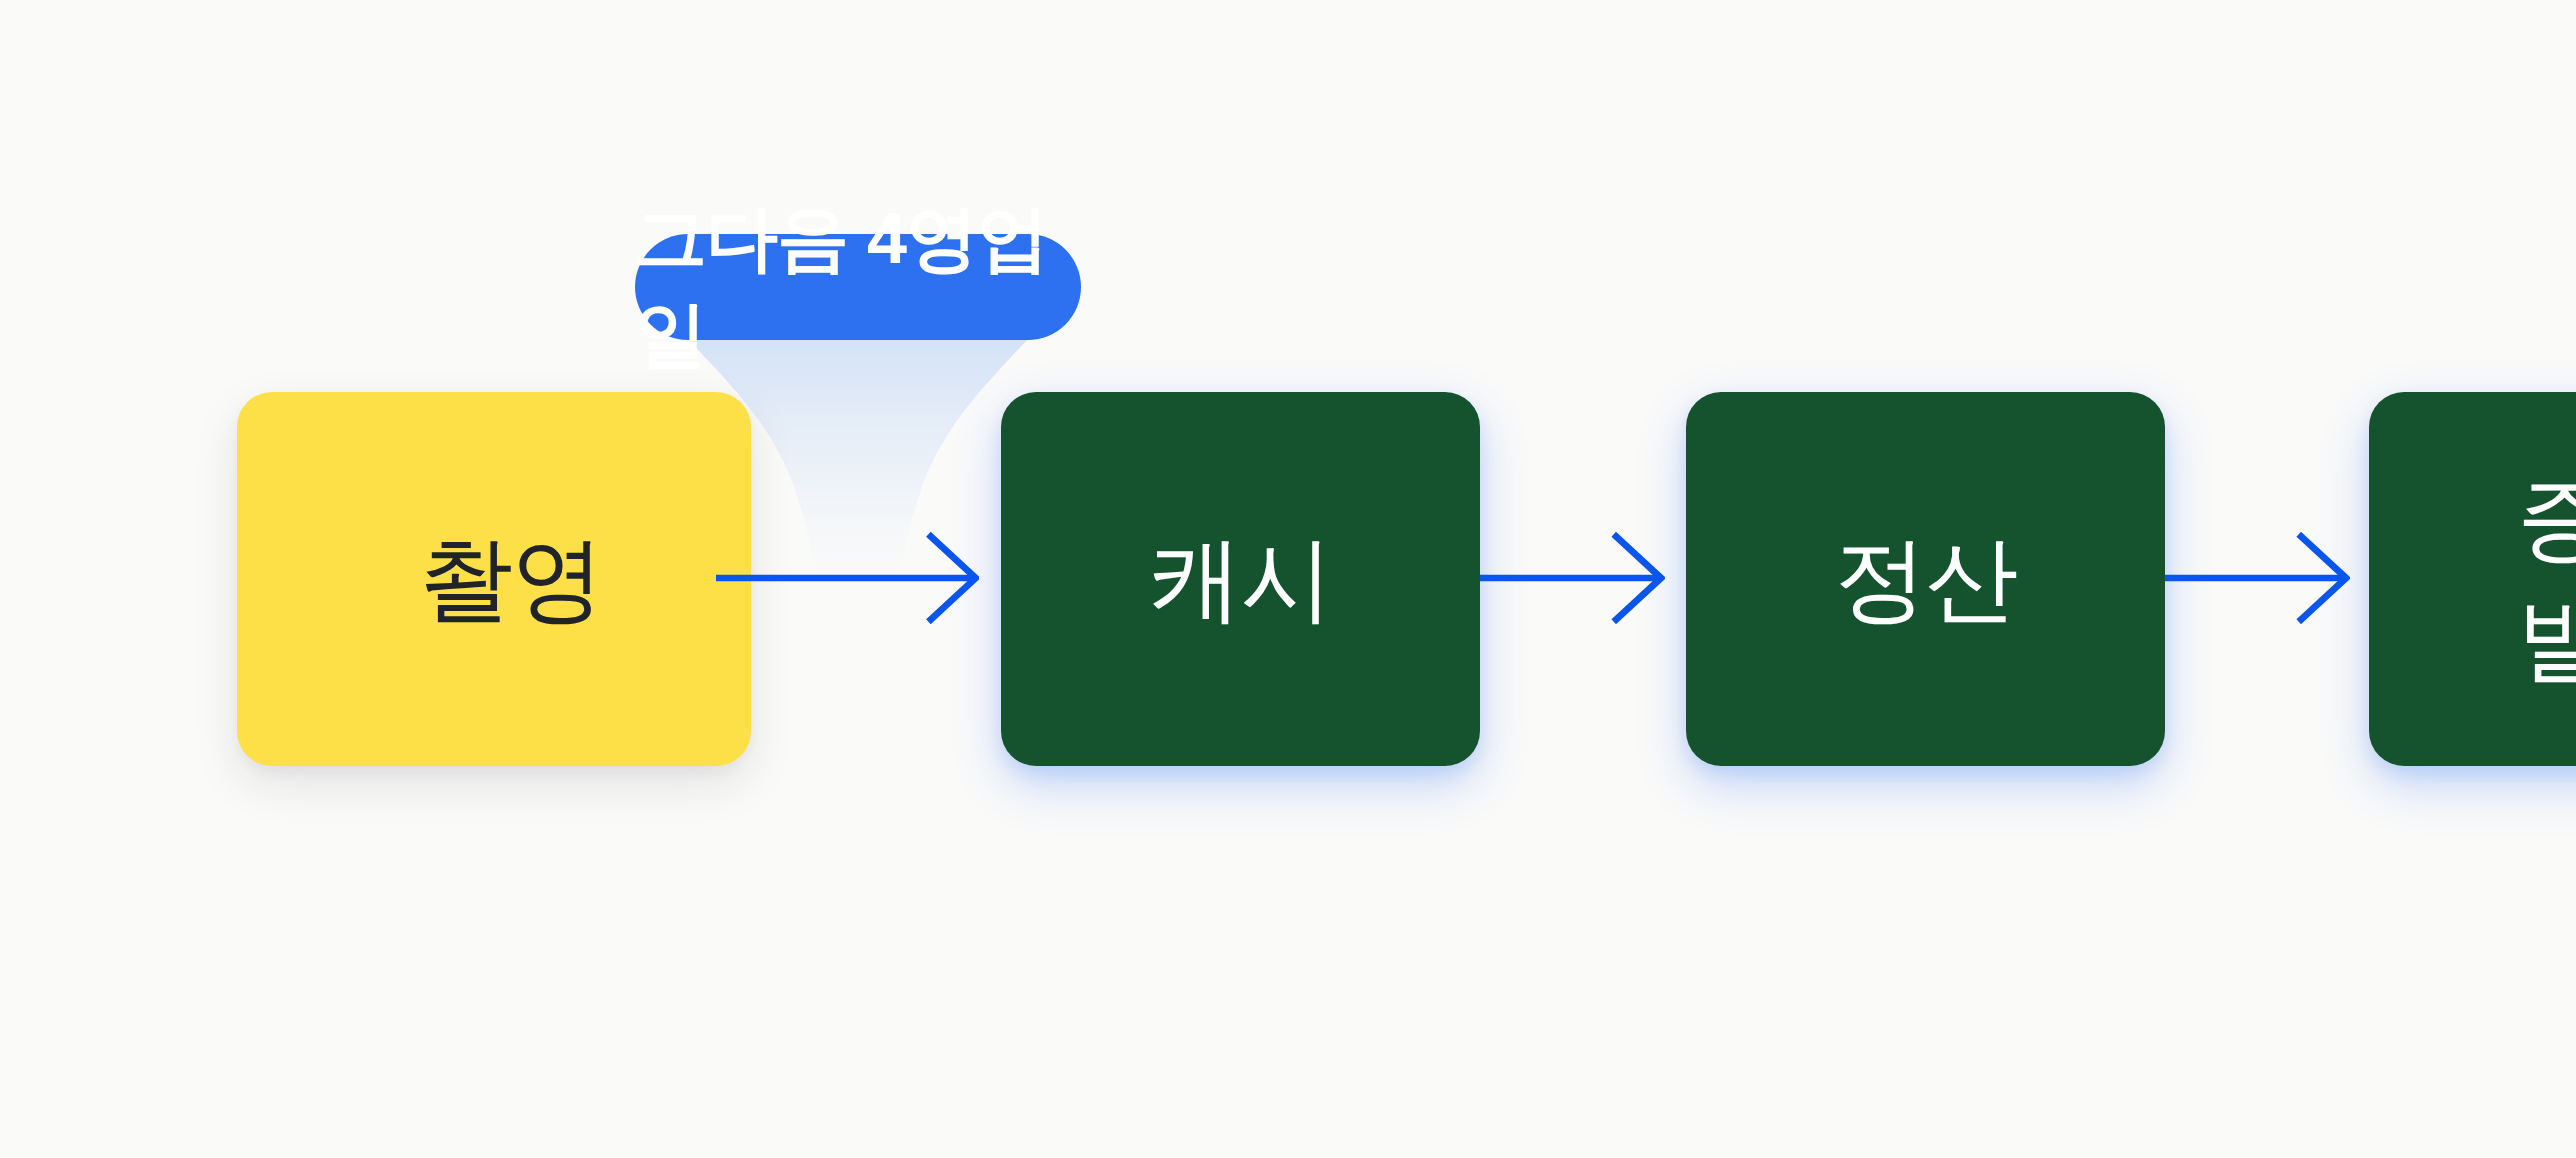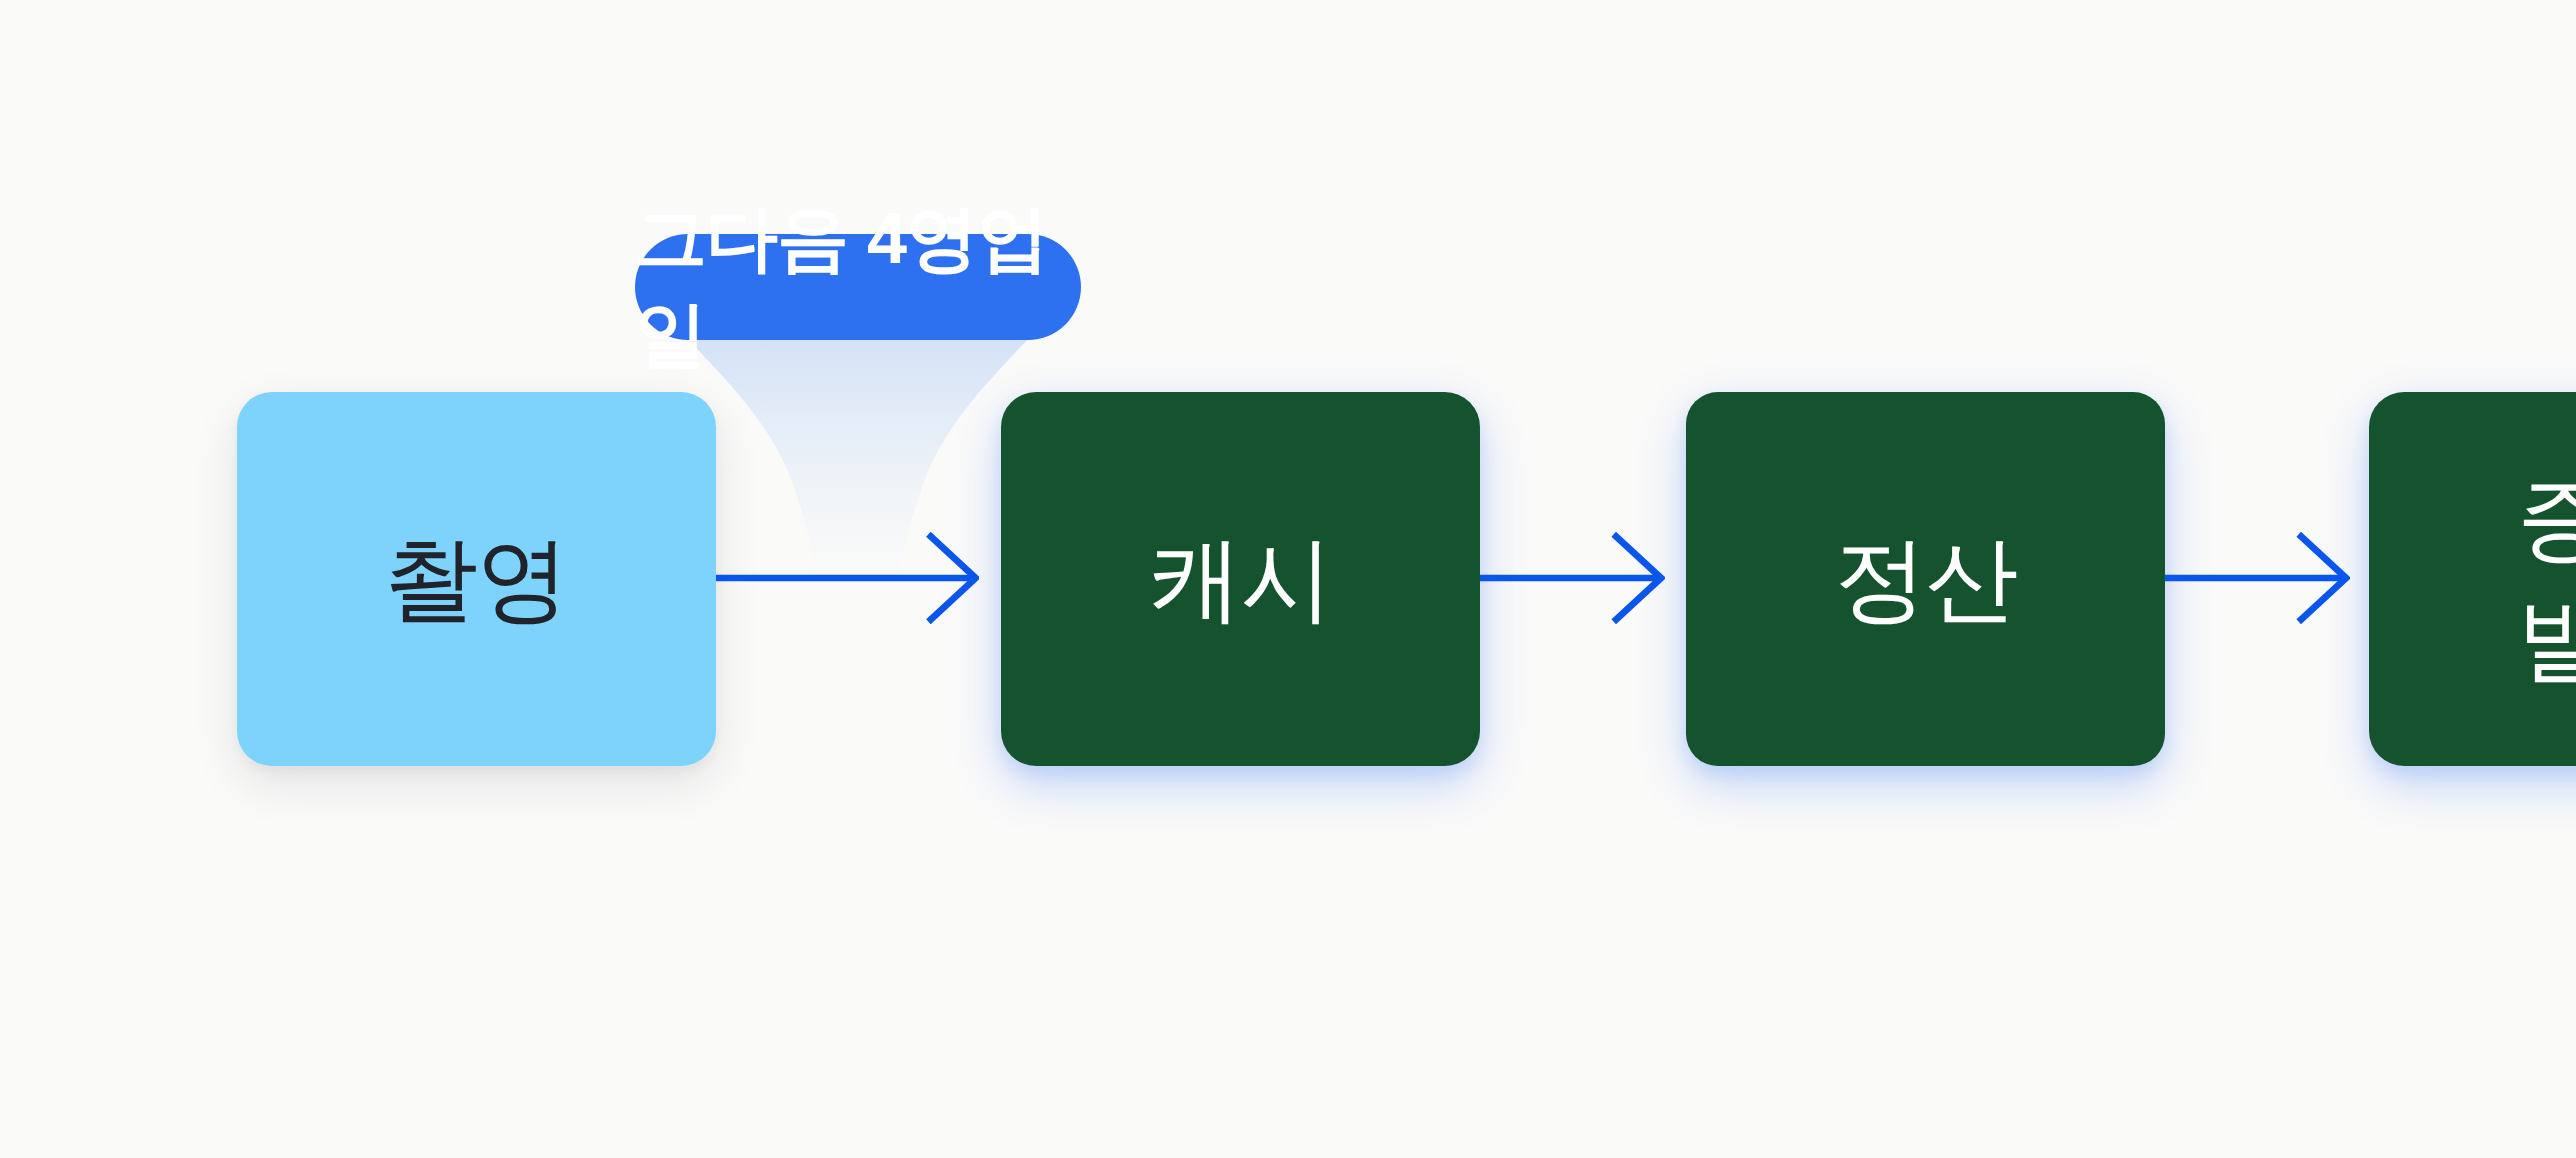--- a/index.html
+++ b/index.html
@@ -24,32 +24,33 @@
     align-items: center;
     justify-content: center;
     text-align: center;
     font-size: 93px;
     line-height: 121px;
     font-weight: 500;
     letter-spacing: -1.5px;
     z-index: 2;
   }
   .box.white {
-    background: #7dd3fc;
+    background: #fde047;
     color: #202329;
     box-shadow: 0 5.2px 12.4px rgba(25,31,40,0.04), 0 17.5px 46px rgba(25,31,40,0.10);
+    padding-left: 35px;
   }
   .box.blue {
     background: #14532d;
     color: #FFFFFF;
     box-shadow: 0 7.2px 15.5px rgba(5,88,247,0.10), 0 18.5px 49px rgba(5,88,247,0.22);
   }
   .box-1 { left: 237px; }
   .box-2 { left: 1001px; }
-  .box-3 { left: 1686px; border-radius: 32px; }
+  .box-3 { left: 1686px; }
   .box-4 { left: 2369px; }
   .box .line { display: block; }
 
   
   .badge {
     position: absolute;
     top: 234px;
     height: 106px;
     width: 446px;
     border-radius: 53px;

